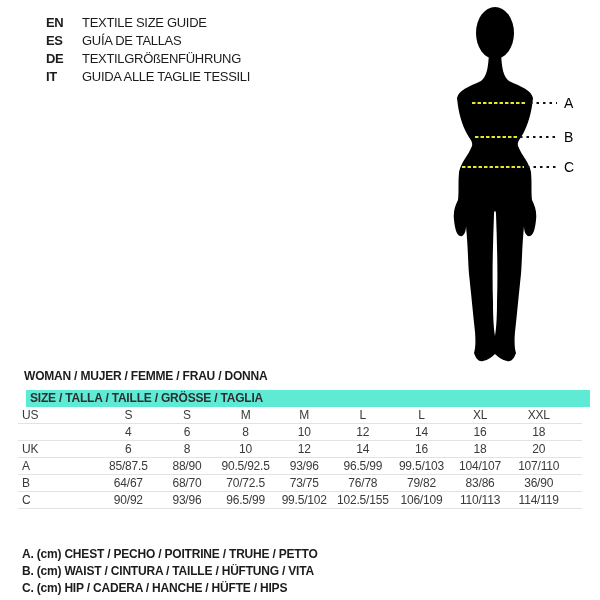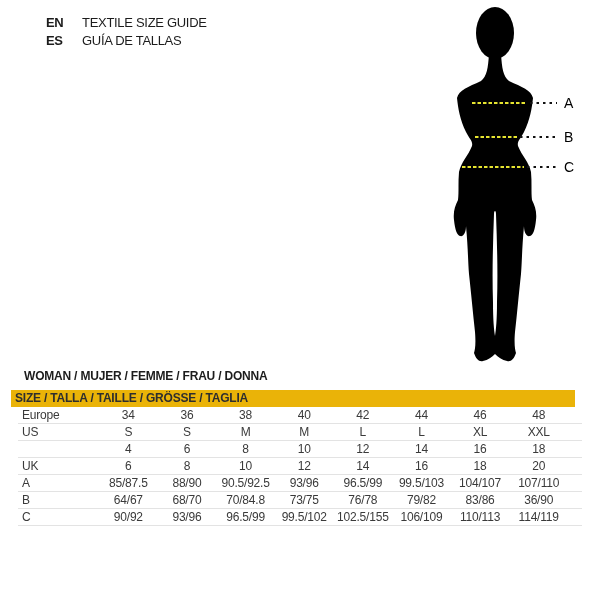--- a/index.html
+++ b/index.html
@@ -17,22 +17,22 @@
 
   
   .figure-svg { position:absolute; left:440px; top:2px; }
   .measure-label { font-family:"Liberation Sans", sans-serif; font-size:14px; fill:#000; }
 
   
   .section-title { position:absolute; left:24px; top:369px; font-size:12px;
                    font-weight:bold; letter-spacing:-0.2px; }
 
   
-  .table-header-bar { position:absolute; left:11px; top:390px; width:564px; height:17px;
-                      background:#eab308; box-sizing:border-box; padding-left:4px;
+  .table-header-bar { position:absolute; left:26px; top:390px; width:564px; height:17px;
+                      background:#5eead4; box-sizing:border-box; padding-left:4px;
                       font-size:12px; font-weight:bold; line-height:17px;
                       letter-spacing:-0.2px; color:#2e2e2e; }
 
   
   .size-table { position:absolute; left:18px; top:407px; width:564px; }
   .trow { display:grid; grid-template-columns:81px repeat(8,1fr); height:17px;
           align-items:center; box-sizing:border-box; padding-right:14px;
           border-bottom:1px solid #e3e3e3; font-size:12px; color:#3a3a3a;
           letter-spacing:-0.2px; }
   .tlabel { padding-left:4px; text-align:left; }
@@ -49,20 +49,28 @@
 <div class="canvas">
 
   <div class="lang-block">
       <div class="lang-row">
         <span class="lang-code">EN</span>
         <span class="lang-text">TEXTILE SIZE GUIDE</span>
       </div>
       <div class="lang-row">
         <span class="lang-code">ES</span>
         <span class="lang-text">GUÍA DE TALLAS</span>
+      </div>
+      <div class="lang-row">
+        <span class="lang-code">DE</span>
+        <span class="lang-text">TEXTILGRÖßENFÜHRUNG</span>
+      </div>
+      <div class="lang-row">
+        <span class="lang-code">IT</span>
+        <span class="lang-text">GUIDA ALLE TAGLIE TESSILI</span>
       </div>
     </div>
 
   <svg class="figure-svg" width="150" height="365" viewBox="0 0 150 365">
     <ellipse cx="55" cy="31" rx="19" ry="26" fill="#000"></ellipse>
     <path fill="#000" fill-rule="evenodd" d="M 49 52
          C 48 66 47 74 41 79
          C 28 85 19 88 17 96
          C 18 106 20 118 26 130
          C 30 138 33 139 32 144
@@ -111,31 +119,20 @@
     <text class="measure-label" x="124" y="140">B</text>
     <text class="measure-label" x="124" y="170">C</text>
   </svg>
 
   <div class="section-title">WOMAN / MUJER / FEMME / FRAU / DONNA</div>
 
   <div class="table-header-bar">SIZE / TALLA / TAILLE / GRÖSSE / TAGLIA</div>
 
   <div class="size-table">
       <div class="trow">
-        <div class="tlabel">Europe</div>
-        <div class="tcell">34</div>
-        <div class="tcell">36</div>
-        <div class="tcell">38</div>
-        <div class="tcell">40</div>
-        <div class="tcell">42</div>
-        <div class="tcell">44</div>
-        <div class="tcell">46</div>
-        <div class="tcell">48</div>
-      </div>
-      <div class="trow">
         <div class="tlabel">US</div>
         <div class="tcell">S</div>
         <div class="tcell">S</div>
         <div class="tcell">M</div>
         <div class="tcell">M</div>
         <div class="tcell">L</div>
         <div class="tcell">L</div>
         <div class="tcell">XL</div>
         <div class="tcell">XXL</div>
       </div>
@@ -169,34 +166,39 @@
         <div class="tcell">93/96</div>
         <div class="tcell">96.5/99</div>
         <div class="tcell">99.5/103</div>
         <div class="tcell">104/107</div>
         <div class="tcell">107/110</div>
       </div>
       <div class="trow">
         <div class="tlabel">B</div>
         <div class="tcell">64/67</div>
         <div class="tcell">68/70</div>
-        <div class="tcell">70/84.8</div>
+        <div class="tcell">70/72.5</div>
         <div class="tcell">73/75</div>
         <div class="tcell">76/78</div>
         <div class="tcell">79/82</div>
         <div class="tcell">83/86</div>
         <div class="tcell">36/90</div>
       </div>
       <div class="trow">
         <div class="tlabel">C</div>
         <div class="tcell">90/92</div>
         <div class="tcell">93/96</div>
         <div class="tcell">96.5/99</div>
         <div class="tcell">99.5/102</div>
         <div class="tcell">102.5/155</div>
         <div class="tcell">106/109</div>
         <div class="tcell">110/113</div>
         <div class="tcell">114/119</div>
       </div>
     </div>
 
+  <div class="legend-block">
+    <div class="legend-line">A. (cm) CHEST / PECHO / POITRINE / TRUHE / PETTO</div>
+    <div class="legend-line">B. (cm) WAIST / CINTURA / TAILLE / HÜFTUNG / VITA</div>
+    <div class="legend-line">C. (cm) HIP / CADERA / HANCHE / HÜFTE / HIPS</div>
+  </div>
 
 </div>
 
 </body></html>

